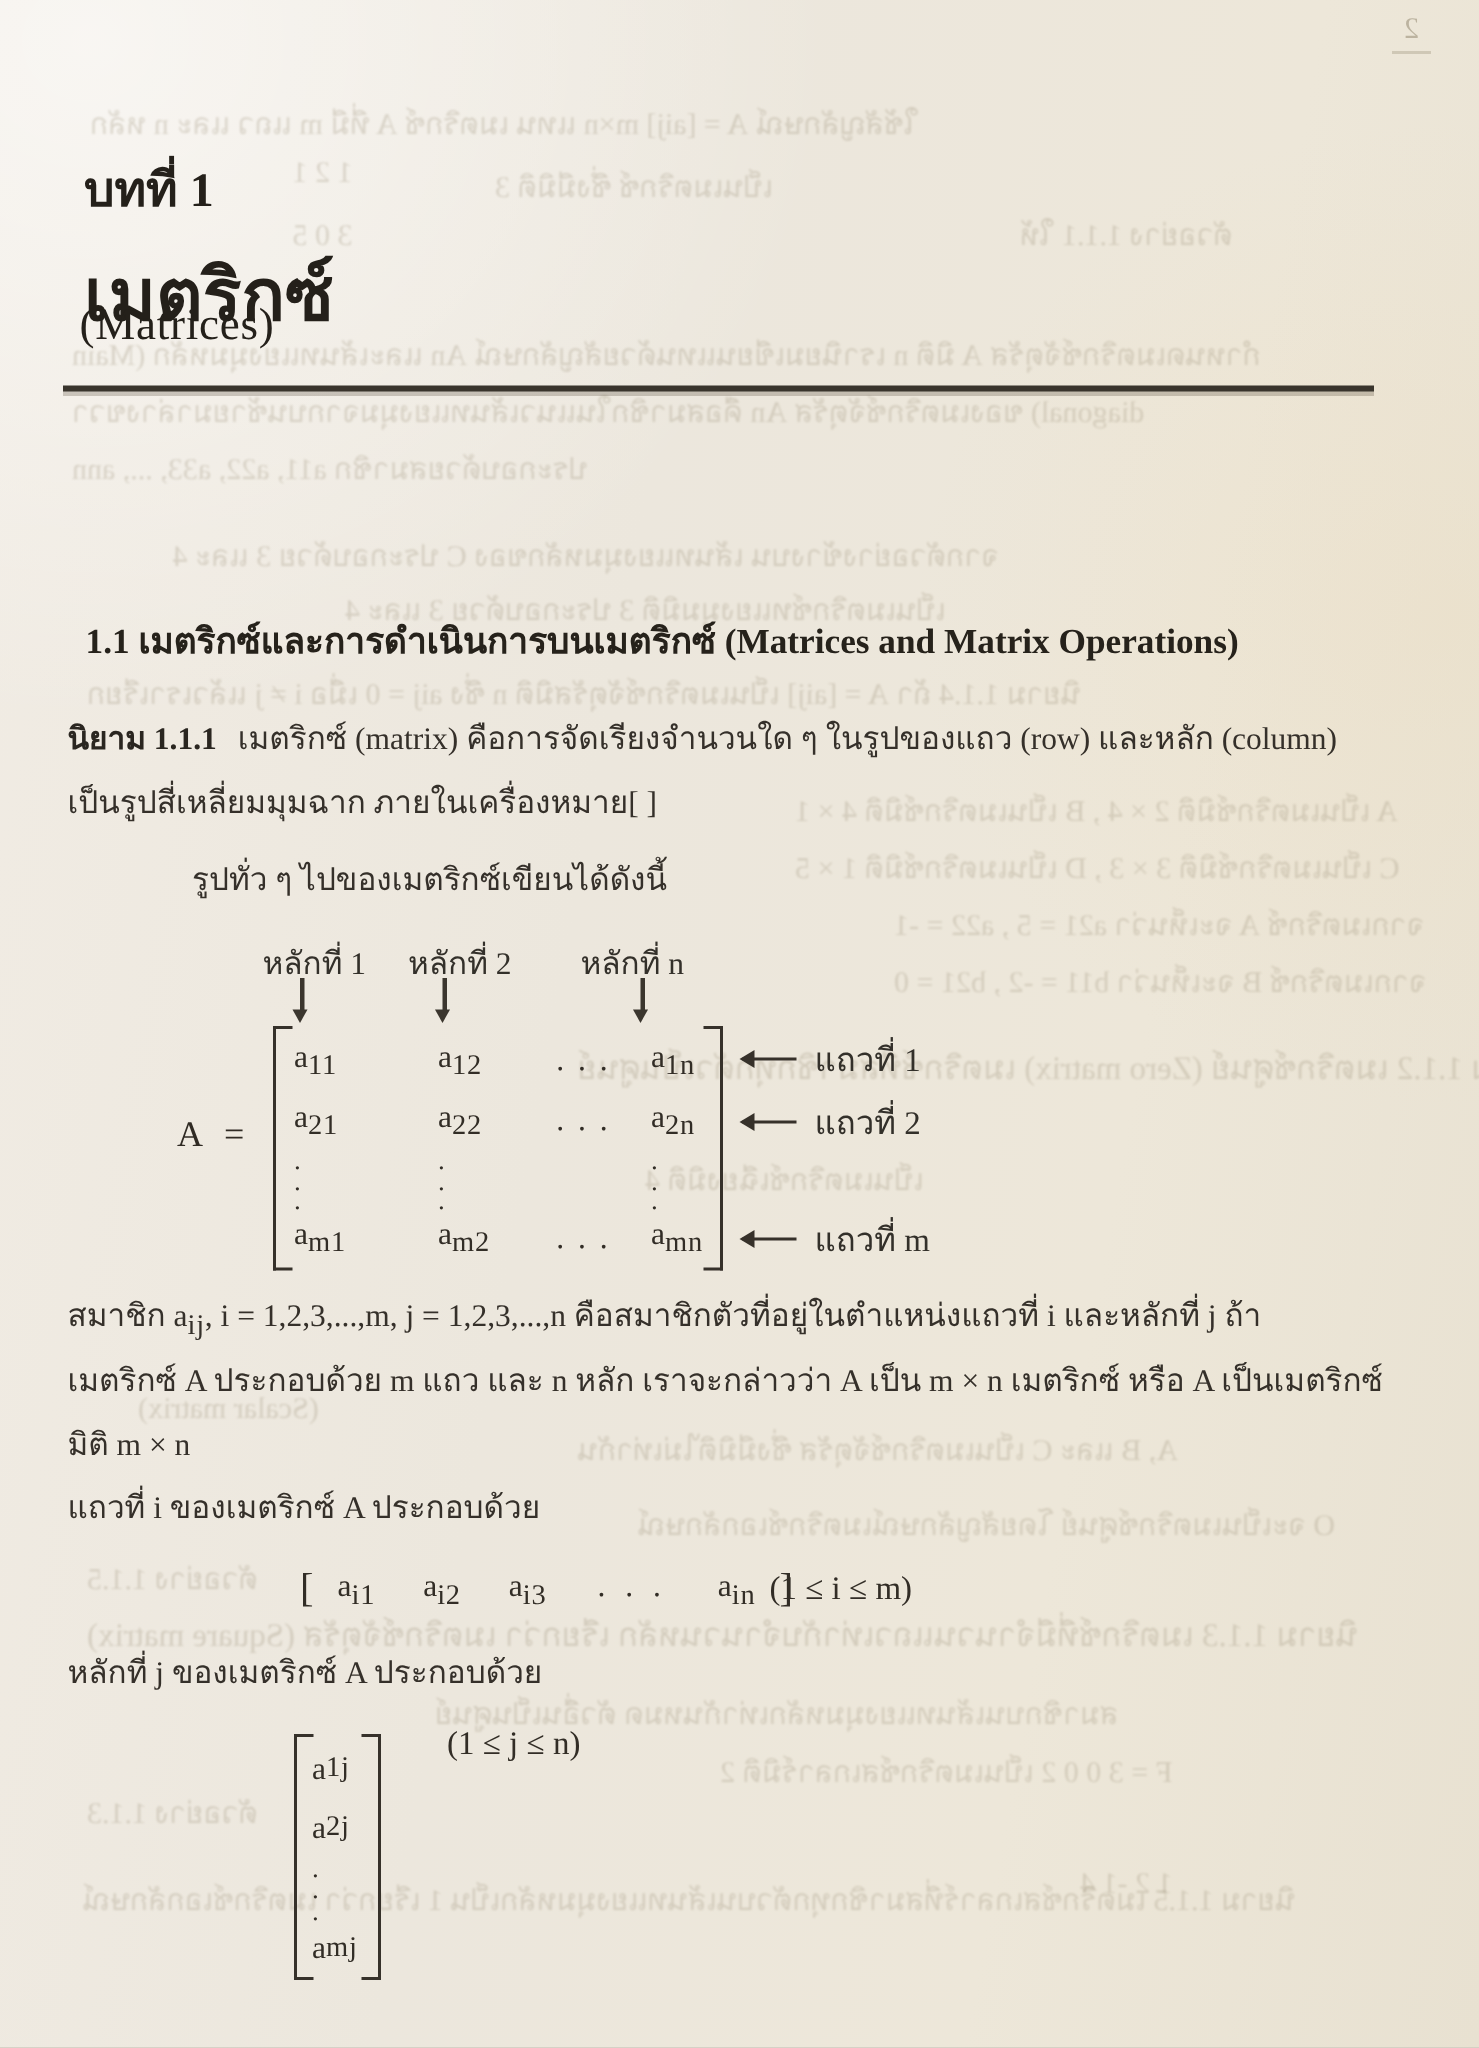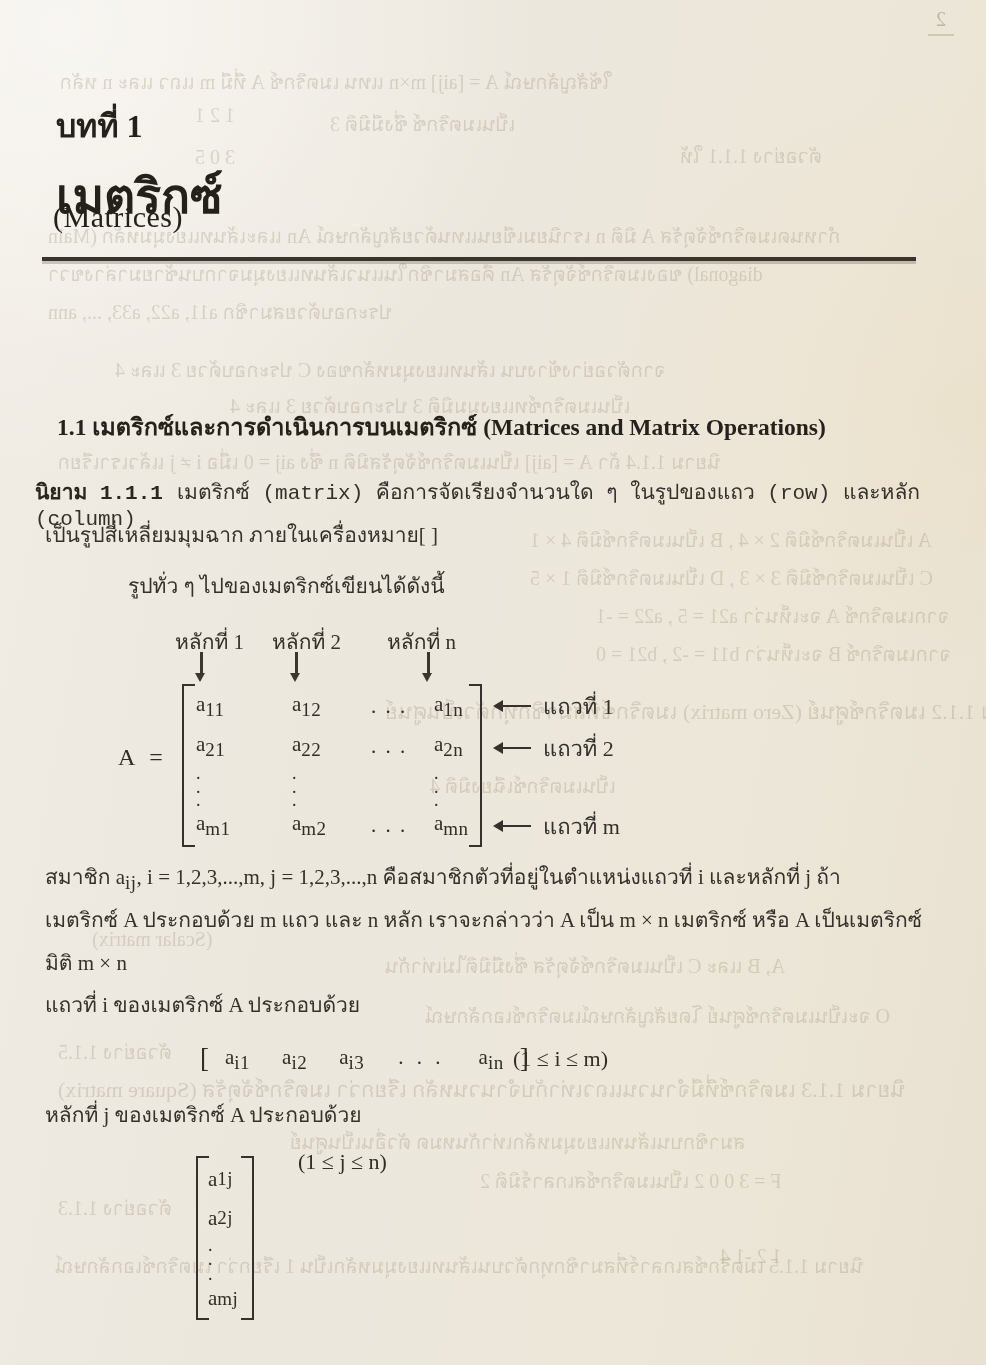--- a/index.html
+++ b/index.html
@@ -31,21 +31,21 @@
   
   .chapter-label { top:100px; left:56px; font-size:32px; font-weight:700; color:#24201a; }
   .chapter-title { top:158px; left:56px; font-size:48px; font-weight:700; color:#24201a; }
   .chapter-en   { top:200px; left:53px; font-size:30px; font-weight:400; color:#24201a; letter-spacing:0.5px; }
   .rule { top:257px; left:42px; width:874px; height:4px; background:#39342c;
           box-shadow:0 3px 0 rgba(70,60,45,0.25); }
 
   .section-heading { top:408px; left:57px; width:880px; font-size:23.5px; font-weight:700; color:#26221b; }
 
   .body-text { font-size:21px; color:#35302a; }
-  .def-line1 { top:475px; left:35px; width:890px;font-family:Liberation Mono, monospace; }
+  .def-line1 { top:475px; left:45px; width:890px; }
   .def-line1 b { margin-right:14px; color:#2a2620; }
   .def-line2 { top:518px; left:45px; width:890px; }
   .general-intro { top:569px; left:128px; }
 
   
   .col-label { position:absolute; font-size:21px; color:#33302a; }
   .varrow { position:absolute; width:2.5px; height:22px; background:#3b362e; }
   .varrow::after { content:""; position:absolute; bottom:-8px; left:-4.6px;
     border-top:9px solid #3b362e; border-left:5.8px solid transparent; border-right:5.8px solid transparent; }
   .mat-lhs { top:744px; left:118px; font-size:24px; color:#302b24; }

